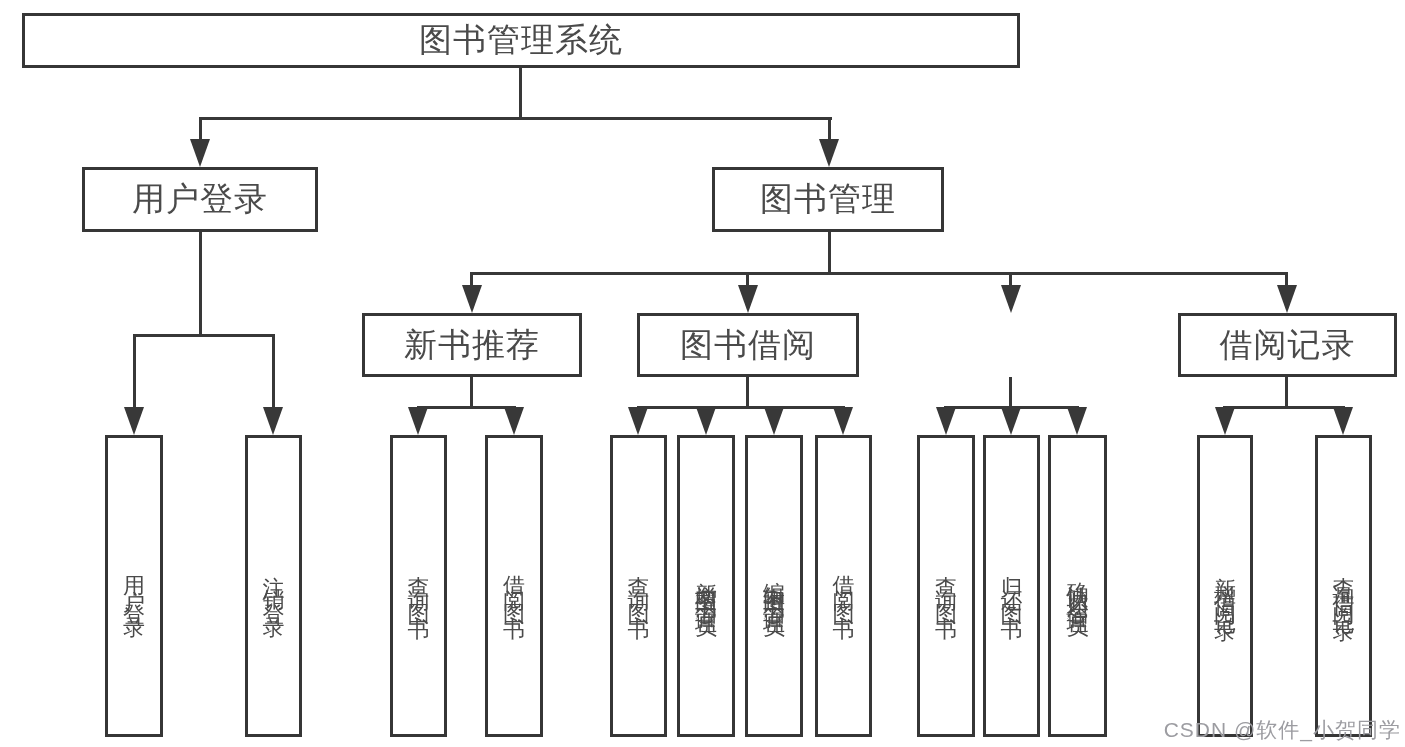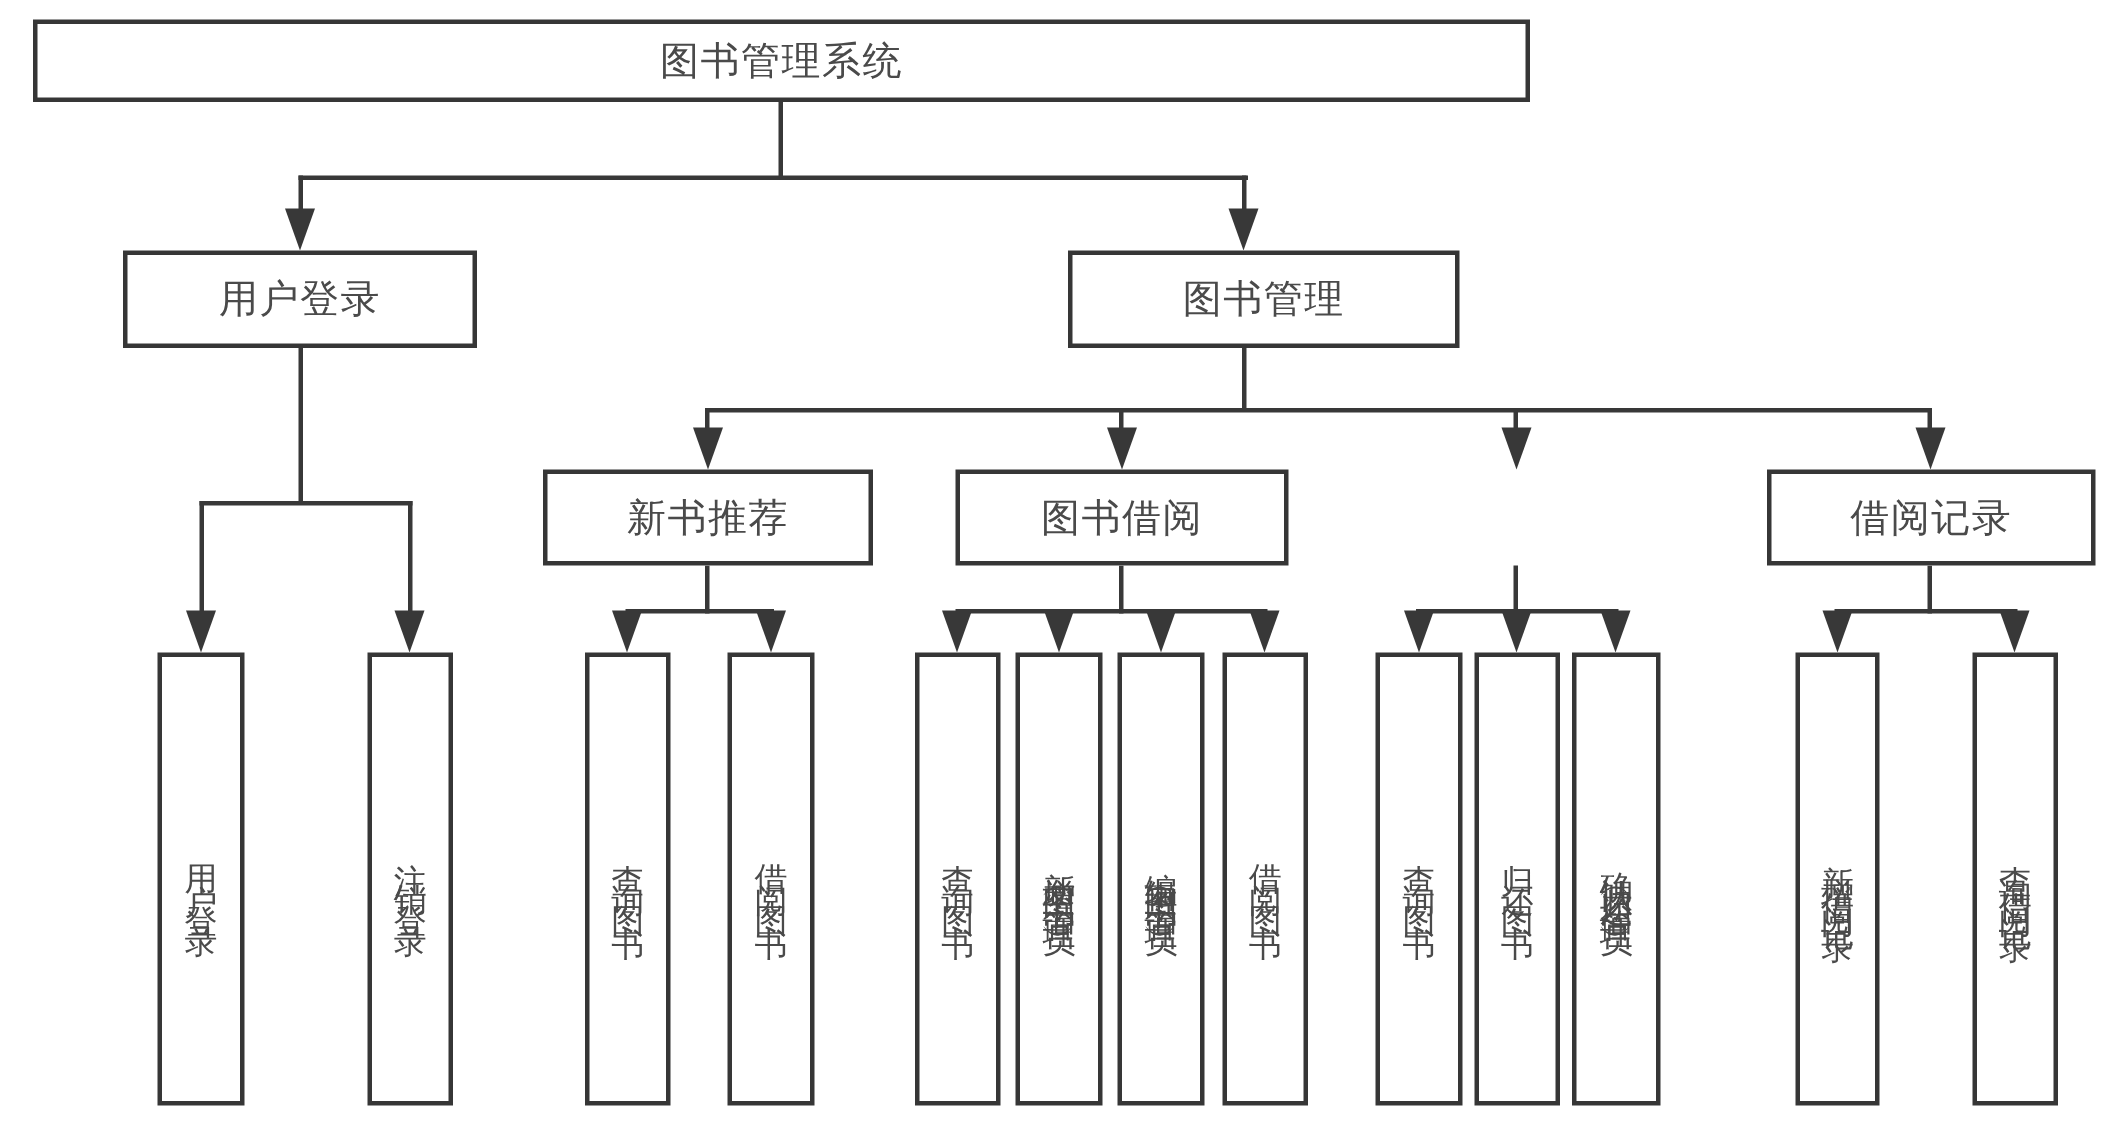--- a/index.html
+++ b/index.html
@@ -4,21 +4,21 @@
 <style>
   html,body{margin:0;padding:0;background:#ffffff;}
   #stage{
     position:relative;width:1405px;height:747px;background:#ffffff;overflow:hidden;
     font-family:"Liberation Sans",sans-serif;color:#474747;
   }
   .box{
     position:absolute;border:3px solid #363636;background:#ffffff;box-sizing:border-box;
     display:flex;align-items:center;justify-content:center;text-align:center;
   }
-  .hbox{font-size:26px;letter-spacing:1px;color:#4a4a4a;}
+  .hbox{font-size:33px;letter-spacing:1px;color:#4a4a4a;}
   .leaf{font-size:22px;color:#4a4a4a;}
   .vtext{
     writing-mode:vertical-rl;text-orientation:mixed;
     display:block;line-height:1;
   }
   .loose{letter-spacing:14px;}
   .mid{letter-spacing:9px;}
   .tight{letter-spacing:5px;}
   .line{position:absolute;background:#383838;}
   .arrow{
@@ -83,21 +83,21 @@
   <div class="arrow" style="left:1215px;top:407px;"></div>
   <div class="arrow" style="left:1333px;top:407px;"></div>
 
   <div class="box hbox" style="left:22px;top:13px;width:998px;height:55px;">
     <span>图书管理系统</span>
   </div>
 
   <div class="box hbox" style="left:82px;top:167px;width:236px;height:65px;">
     <span>用户登录</span>
   </div>
-  <div class="box hbox" style="left:712px;top:167px;width:261px;height:65px;">
+  <div class="box hbox" style="left:712px;top:167px;width:232px;height:65px;">
     <span>图书管理</span>
   </div>
 
   <div class="box hbox" style="left:637px;top:313px;width:222px;height:64px;">
     <span>图书借阅</span>
   </div>
   <div class="box hbox" style="left:362px;top:313px;width:220px;height:64px;">
     <span>新书推荐</span>
   </div>
   <div class="box hbox" style="left:1178px;top:313px;width:219px;height:64px;">
@@ -141,14 +141,15 @@
     <span class="vtext tight">确认归还（管理员）</span>
   </div>
 
   <div class="box leaf" style="left:1197px;top:435px;width:56px;height:302px;">
     <span class="vtext mid">新增借阅记录</span>
   </div>
   <div class="box leaf" style="left:1315px;top:435px;width:57px;height:302px;">
     <span class="vtext mid">查询借阅记录</span>
   </div>
 
+  <div class="watermark">CSDN @软件_小贺同学</div>
 
 </div>
 
 </body></html>

